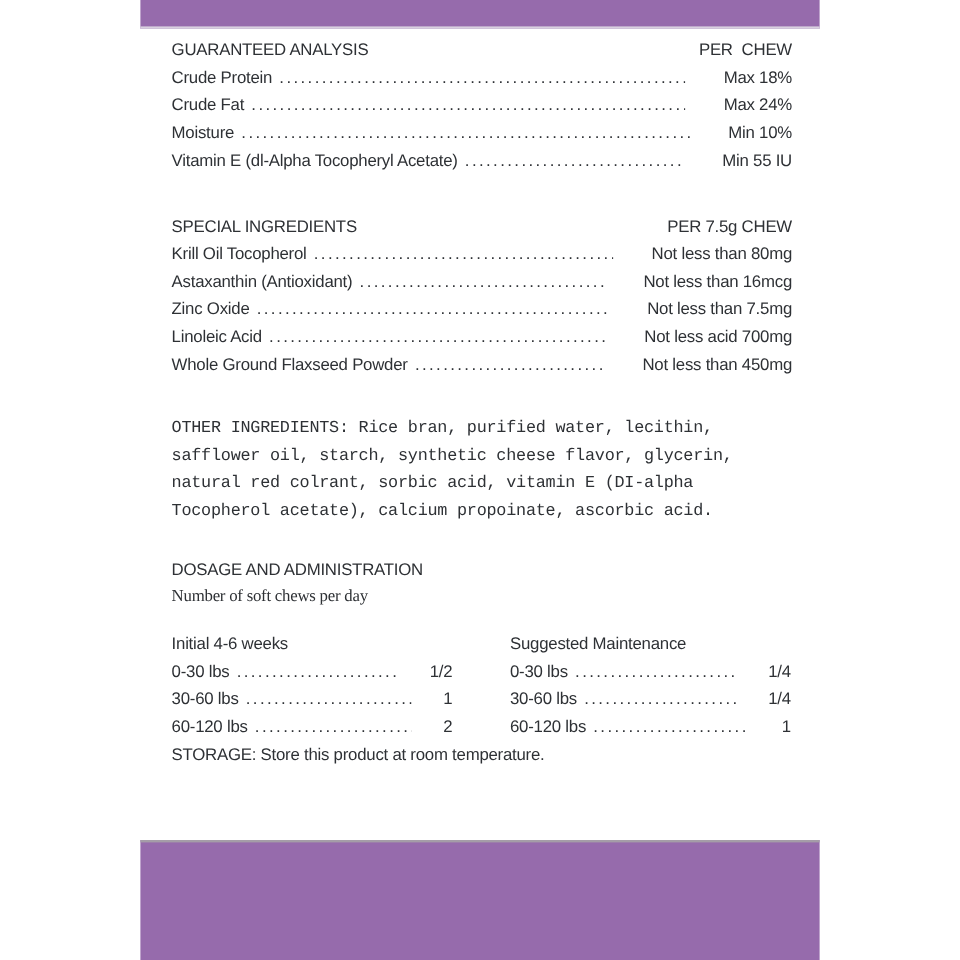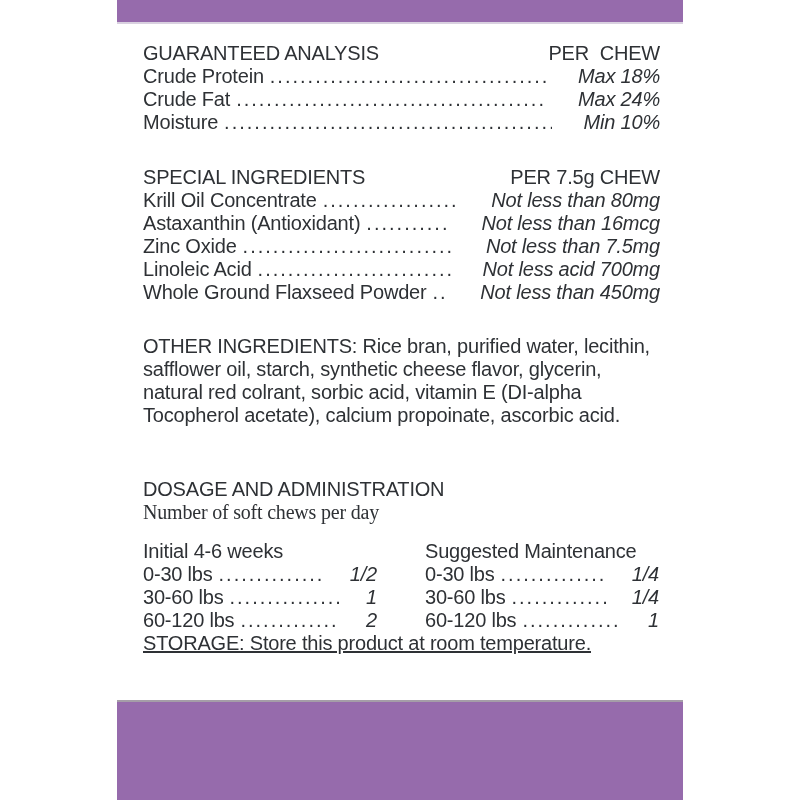--- a/index.html
+++ b/index.html
@@ -9,45 +9,45 @@
   }
   .top-bar{
     position:absolute;left:117px;top:0;width:566px;height:24px;
     background:#966bac;border-bottom:2px solid #d9d1e0;box-sizing:border-box;
   }
   .bottom-bar{
     position:absolute;left:117px;top:700px;width:566px;height:100px;
     background:#966bac;border-top:2px solid #a59da8;box-sizing:border-box;
   }
   .content{
-    position:absolute;left:143px;top:42px;width:517px;
-    font-size:20px;line-height:23px;
+    position:absolute;left:143px;top:30px;width:517px;
+    font-size:14px;line-height:23px;
   }
   .sec-head{display:flex;justify-content:space-between;align-items:baseline;}
   .sec-title{white-space:nowrap;}
   .unit-header{white-space:pre;text-align:center;}
   .row{display:flex;align-items:baseline;}
   .row .label{white-space:nowrap;}
   .row .dots{
     flex:1 1 auto;overflow:hidden;white-space:nowrap;
     margin-left:6px;margin-right:32px;min-width:10px;
   }
   .row .dots::after{
     content:"...................................................................................................................................";
     letter-spacing:2px;
   }
-  .row .value{white-space:nowrap;text-align:left;font-style:italic;}
+  .row .value{white-space:nowrap;text-align:left;}
   .section-ga{margin-bottom:32px;}
   .section-si{margin-bottom:31px;}
-  .para{margin-bottom:51px;}
+  .para{margin-bottom:25px;font-family:Liberation Mono, monospace;}
   .dosage-sub{margin-bottom:16px;font-family:Liberation Serif, serif;}
   .dose-cols{display:flex;gap:48px;margin-bottom:0;}
   .dose-col{width:234px;}
   .dose-col .dots{margin-right:26px;}
-  .storage{white-space:nowrap;text-decoration:underline;}
+  .storage{white-space:nowrap;}
 </style>
 </head>
 <body>
 
 <div class="page">
 
   <div class="top-bar"></div>
 
   <div class="content">
 
@@ -64,29 +64,34 @@
       <div class="row">
         <span class="label">Crude Fat</span>
         <span class="dots"></span>
         <span class="value">Max 24%</span>
       </div>
       <div class="row">
         <span class="label">Moisture</span>
         <span class="dots"></span>
         <span class="value">Min 10%</span>
       </div>
+      <div class="row">
+        <span class="label">Vitamin E (dl-Alpha Tocopheryl Acetate)</span>
+        <span class="dots"></span>
+        <span class="value">Min 55 IU</span>
+      </div>
     </div>
 
     <div class="section-si">
       <div class="sec-head">
         <span class="sec-title">SPECIAL INGREDIENTS</span>
         <span class="unit-header">PER 7.5g CHEW</span>
       </div>
       <div class="row">
-        <span class="label">Krill Oil Concentrate</span>
+        <span class="label">Krill Oil Tocopherol</span>
         <span class="dots"></span>
         <span class="value">Not less than 80mg</span>
       </div>
       <div class="row">
         <span class="label">Astaxanthin (Antioxidant)</span>
         <span class="dots"></span>
         <span class="value">Not less than 16mcg</span>
       </div>
       <div class="row">
         <span class="label">Zinc Oxide</span>

